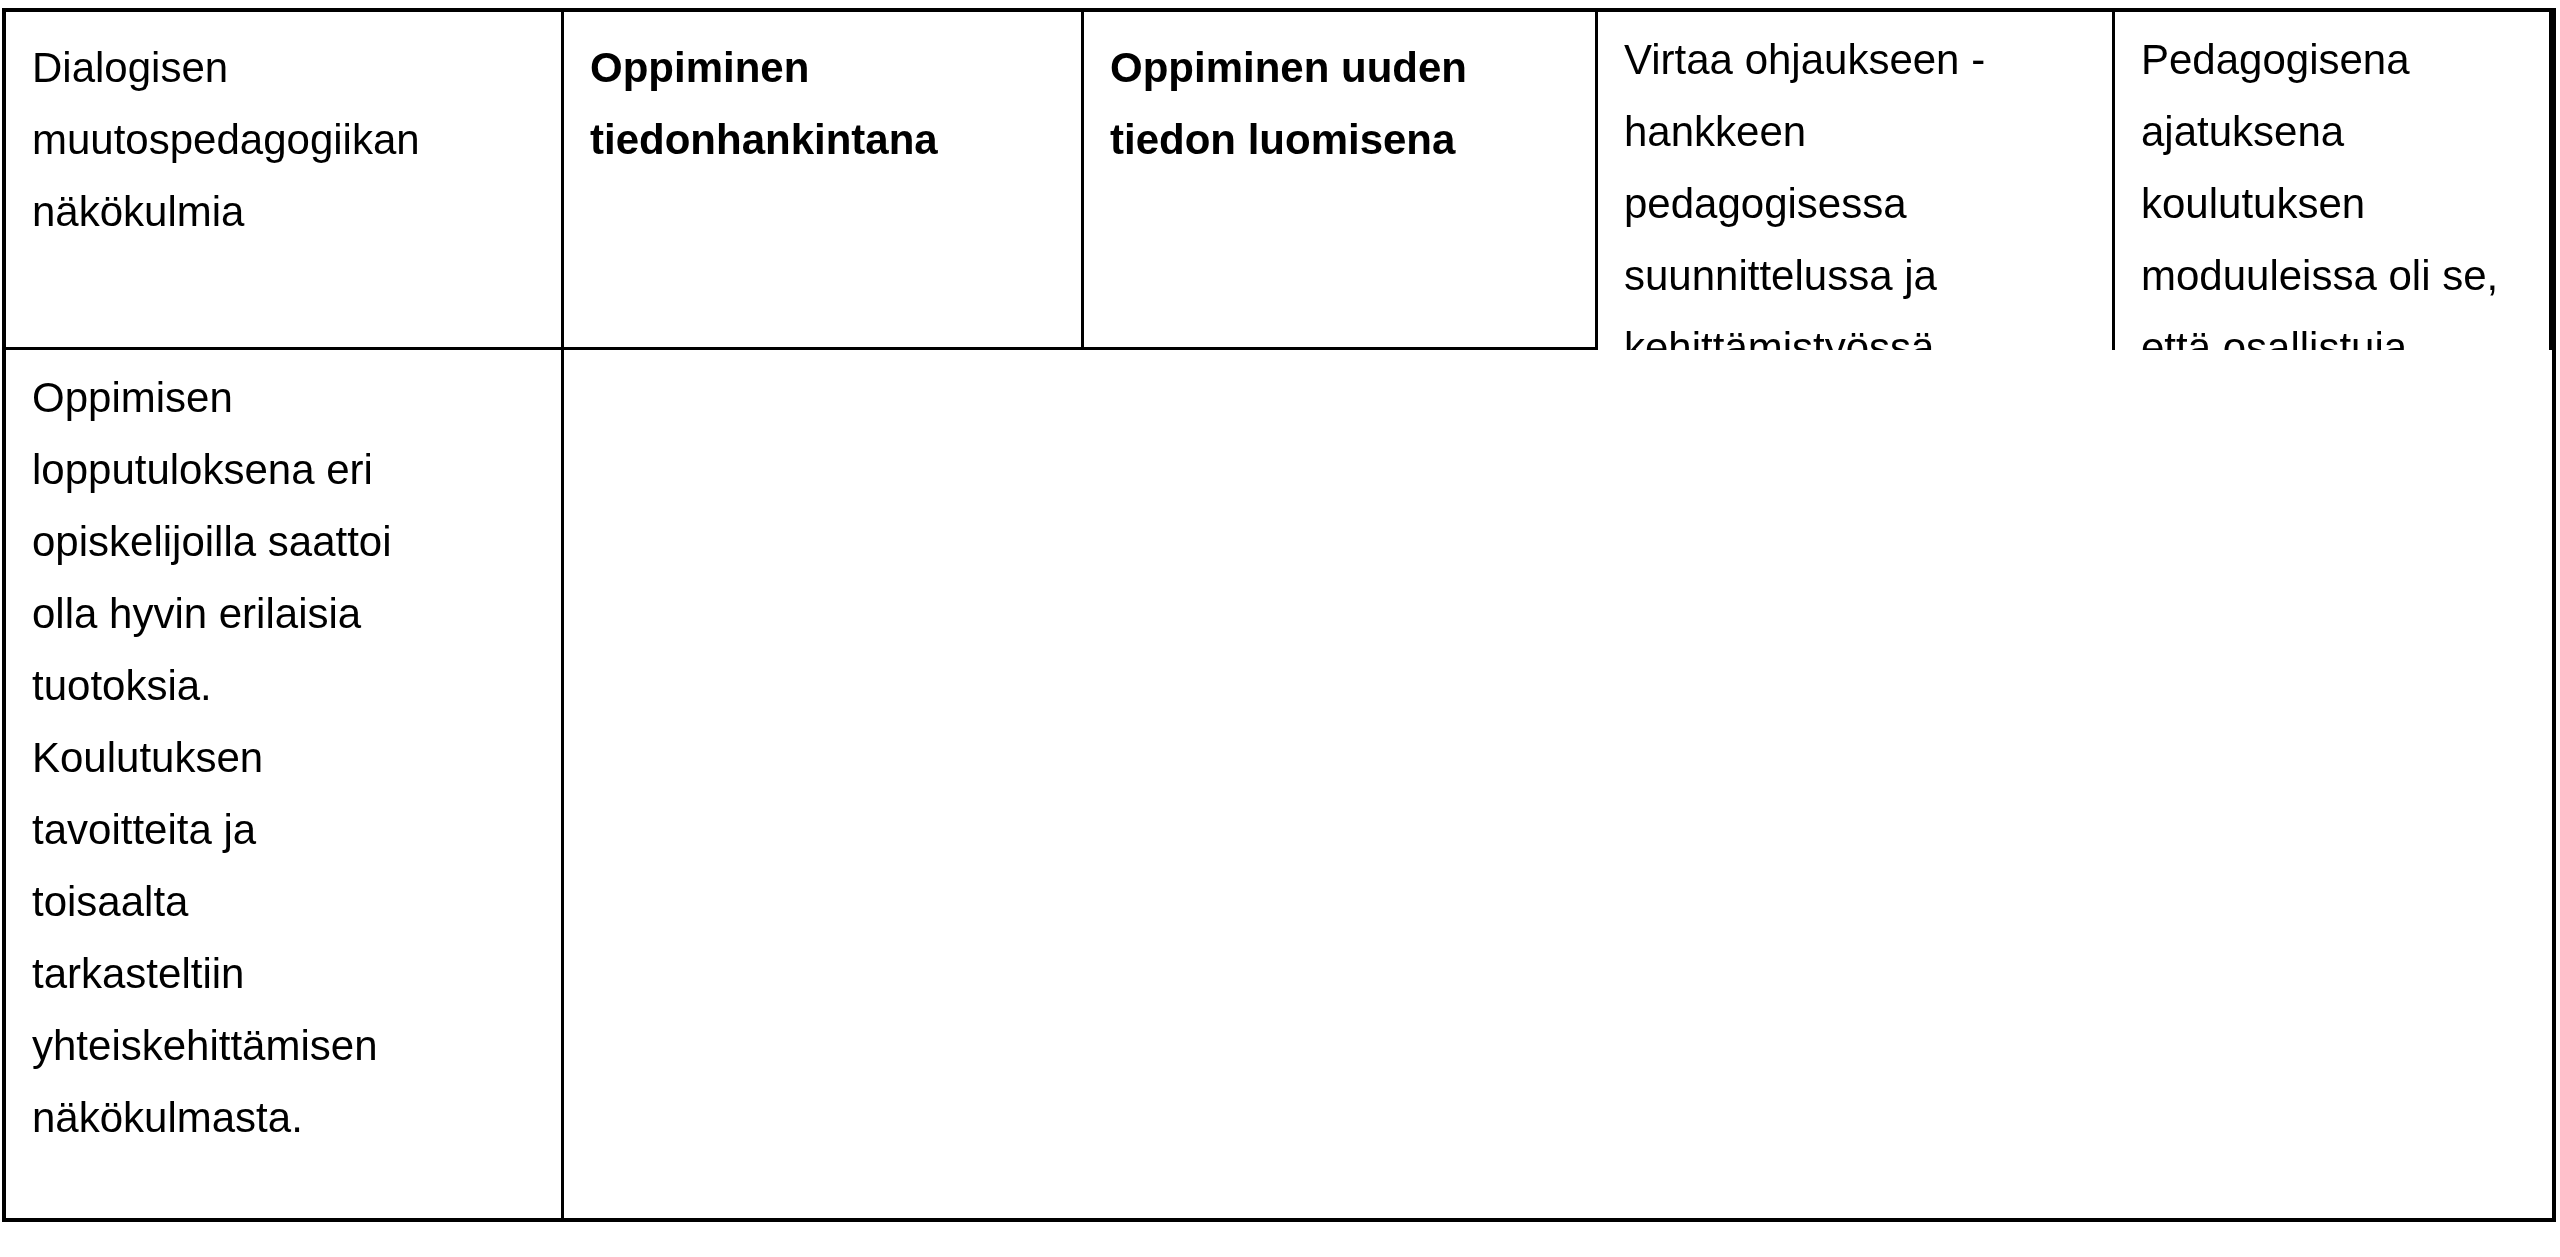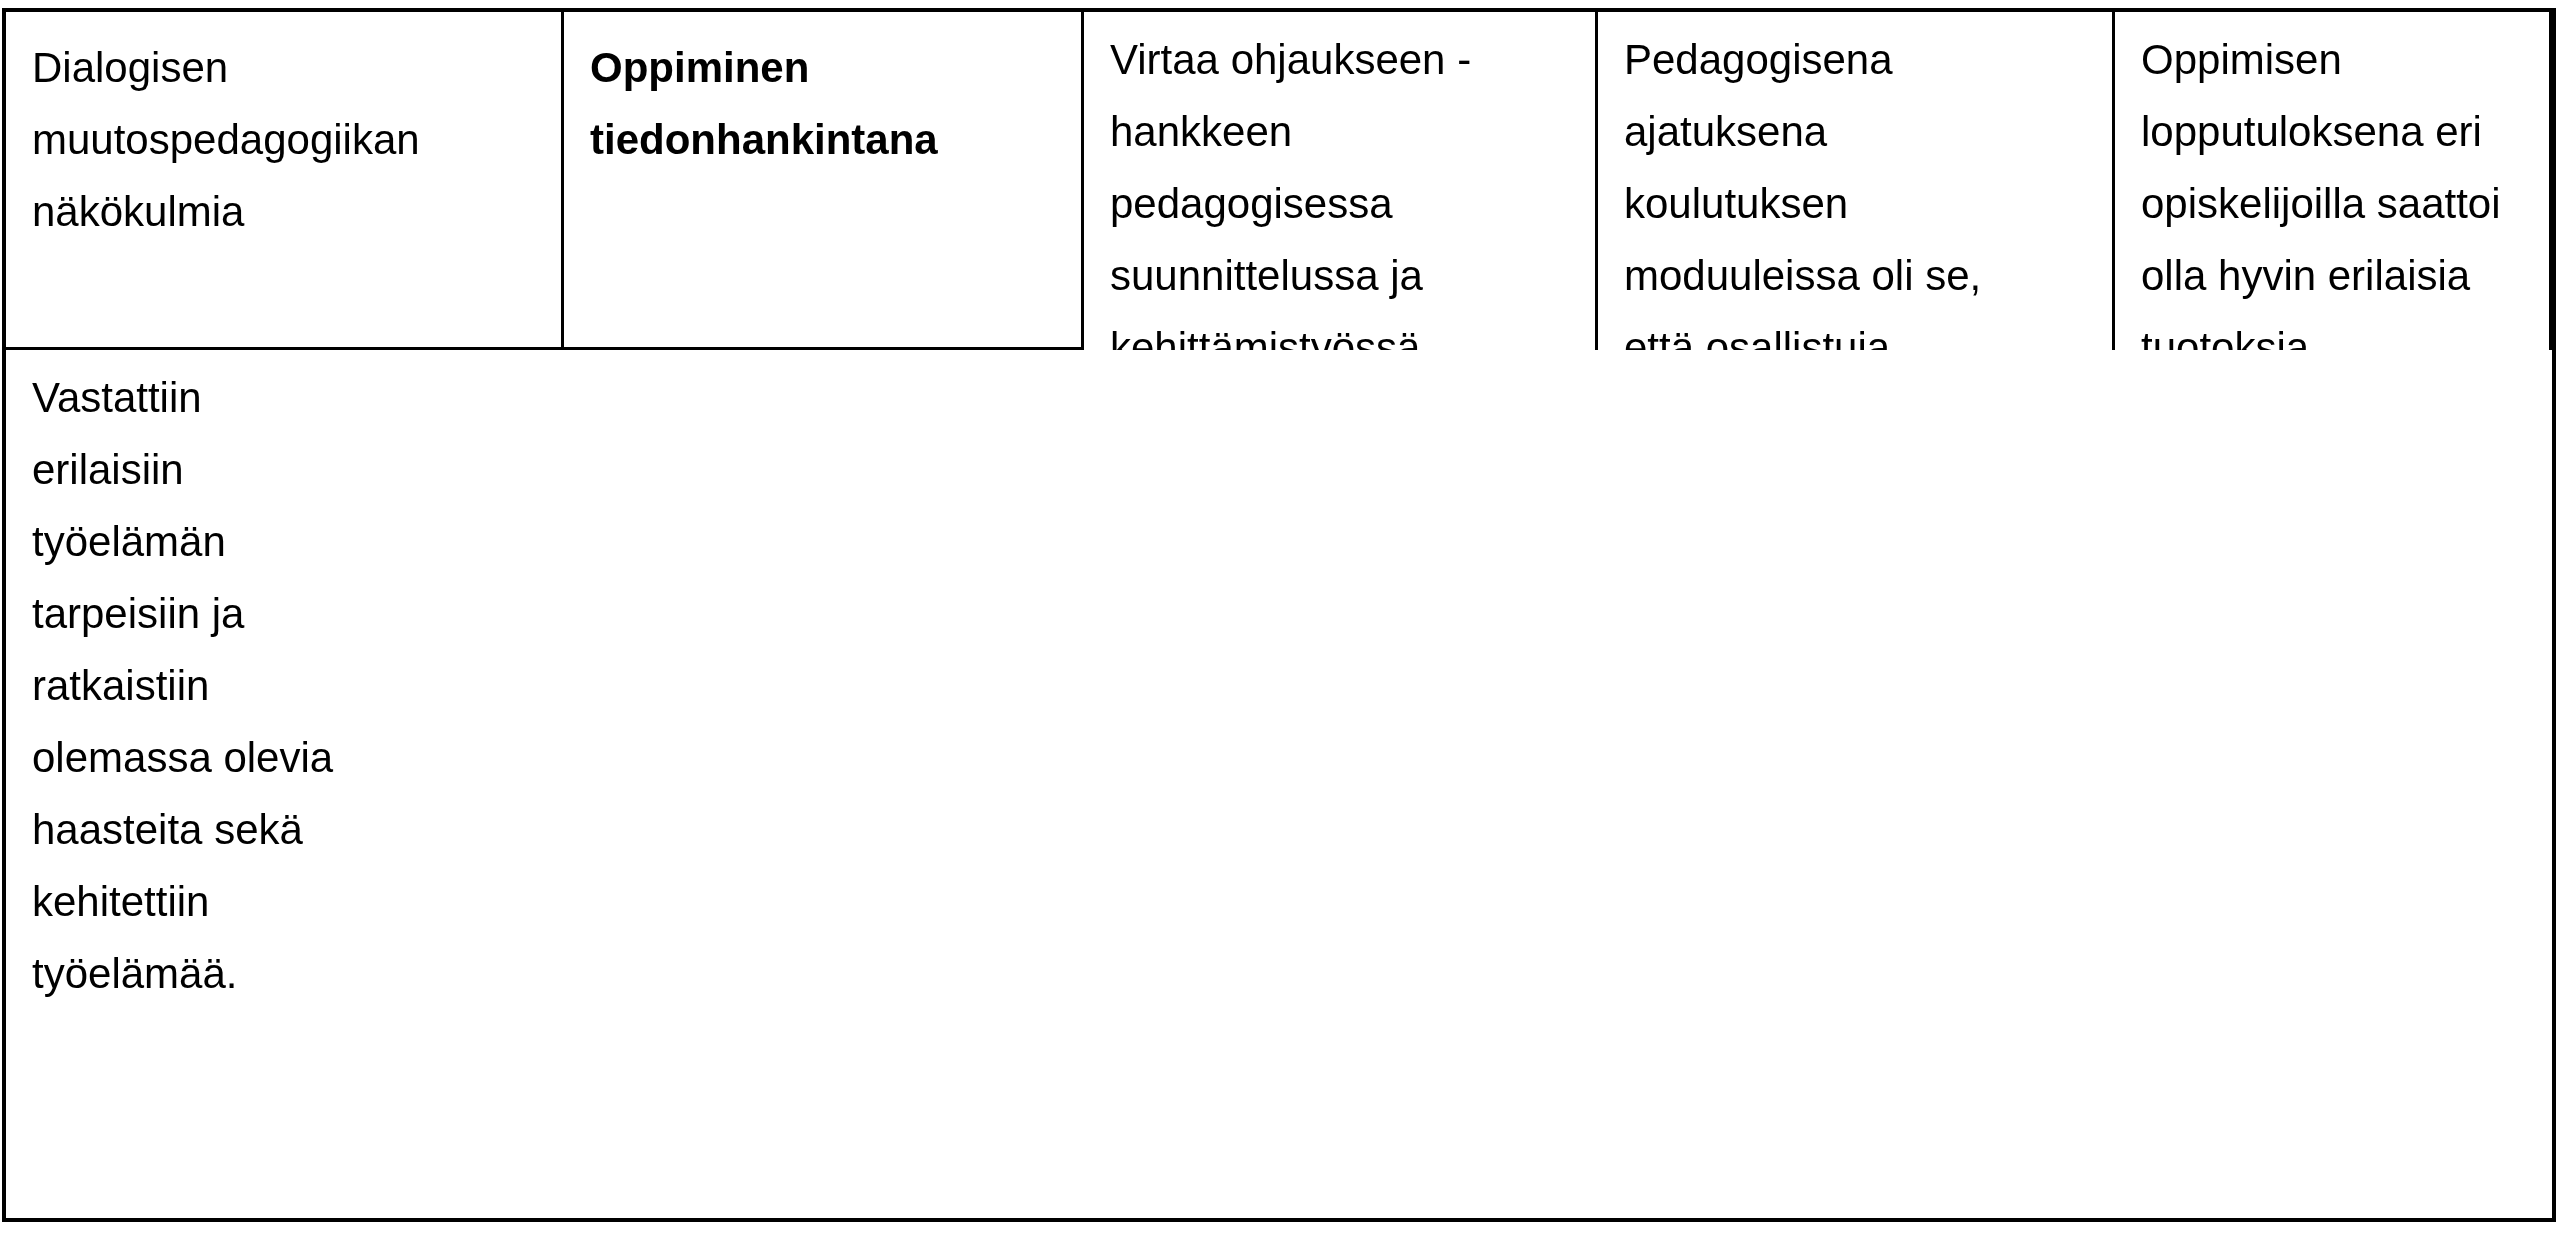--- a/index.html
+++ b/index.html
@@ -45,20 +45,22 @@
   </style>
 </head>
 <body>
 
 <div class="tbl">
   <div class="cell head plain">Dialogisen
 muutospedagogiikan
 näkökulmia</div>
   <div class="cell head">Oppiminen
 tiedonhankintana</div>
+  <div class="cell head">Oppiminen uuden
+tiedon luomisena</div>
 
   <div class="cell body last-row">Virtaa ohjaukseen -
 hankkeen
 pedagogisessa
 suunnittelussa ja
 kehittämistyössä</div>
   <div class="cell body last-row">Pedagogisena
 ajatuksena
 koulutuksen
 moduuleissa oli se,
@@ -74,22 +76,13 @@
 lopputuloksena eri
 opiskelijoilla saattoi
 olla hyvin erilaisia
 tuotoksia.
 Koulutuksen
 tavoitteita ja
 toisaalta
 tarkasteltiin
 yhteiskehittämisen
 näkökulmasta.</div>
-  <div class="cell body last-row last-col">Vastattiin
-erilaisiin
-työelämän
-tarpeisiin ja
-ratkaistiin
-olemassa olevia
-haasteita sekä
-kehitettiin
-työelämää.</div>
 </div>
 
 </body></html>

